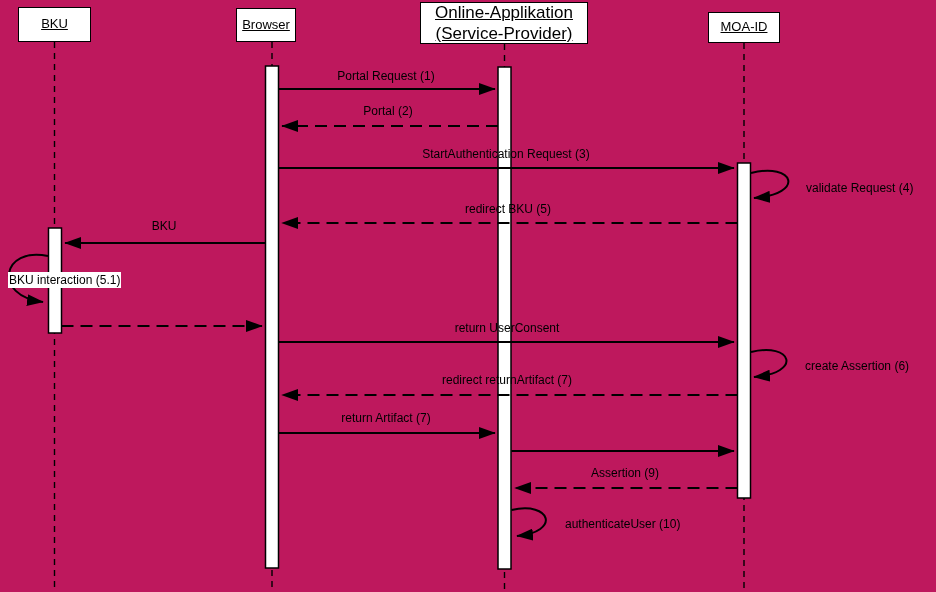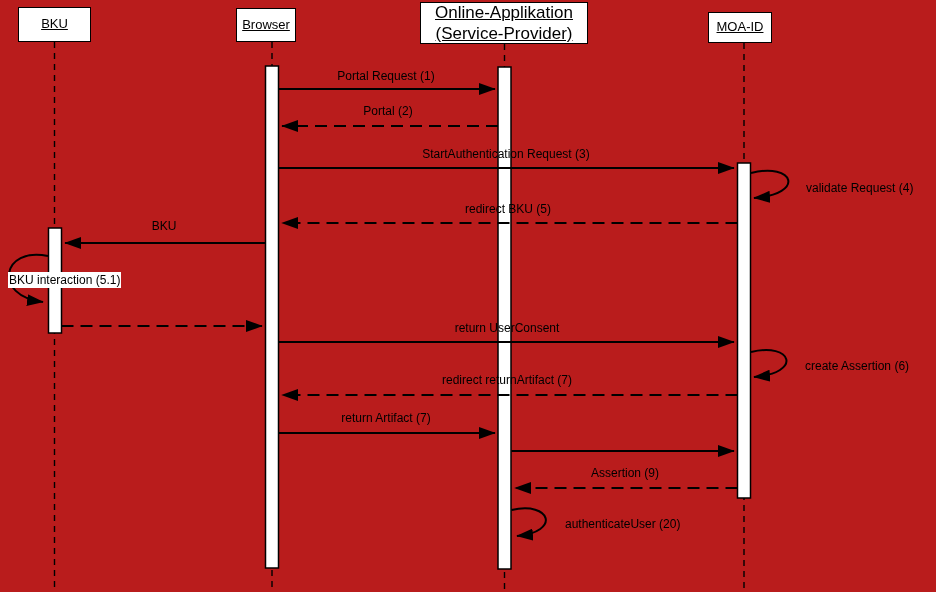--- a/index.html
+++ b/index.html
@@ -1,39 +1,39 @@
 <!DOCTYPE html>
 <html><head>
 <meta charset="utf-8">
 <style>
   html,body{margin:0;padding:0;background:#ffffff;}
   .stage{
     position:relative;
     width:936px;height:592px;
-    background:#b91c1c;
+    background:#be185d;
     font-family:"Liberation Sans", sans-serif;
     color:#000;
     overflow:hidden;
   }
   .stage svg{position:absolute;left:0;top:0;}
   .actor{
     position:absolute;
     border:1.6px solid #000;
     background:#fff;
     display:flex;align-items:center;justify-content:center;
     text-align:center;
     font-size:13px;
     box-sizing:border-box;
     z-index:3;
   }
   .actor span{text-decoration:underline;line-height:1.25;}
   .actor.bku{left:18px;top:7px;width:73px;height:35px;}
   .actor.browser{left:236px;top:8px;width:60px;height:34px;}
   .actor.oa{left:420px;top:2px;width:168px;height:42px;font-size:17px;padding:0 3px;}
-  .actor.moa{left:708px;top:12px;width:64px;height:31px;}
+  .actor.moa{left:708px;top:12px;width:72px;height:31px;}
   .msg-label{
     position:absolute;
     font-size:12px;
     line-height:16px;
     white-space:nowrap;
     z-index:4;
     background:transparent;
   }
   .center{transform:translateX(-50%);}
   .m1{left:386px;top:68px;}
@@ -121,15 +121,15 @@
   <div class="msg-label center m3">StartAuthentication Request (3)</div>
   <div class="msg-label m4">validate Request (4)</div>
   <div class="msg-label center m5">redirect BKU (5)</div>
   <div class="msg-label center m6">BKU</div>
   <div class="msg-label m7">BKU interaction (5.1)</div>
   <div class="msg-label center m9">return UserConsent</div>
   <div class="msg-label m10">create Assertion (6)</div>
   <div class="msg-label center m11">redirect returnArtifact (7)</div>
   <div class="msg-label center m12">return Artifact (7)</div>
   <div class="msg-label center m14">Assertion (9)</div>
-  <div class="msg-label m15">authenticateUser (20)</div>
+  <div class="msg-label m15">authenticateUser (10)</div>
 
 </div>
 
 </body></html>

